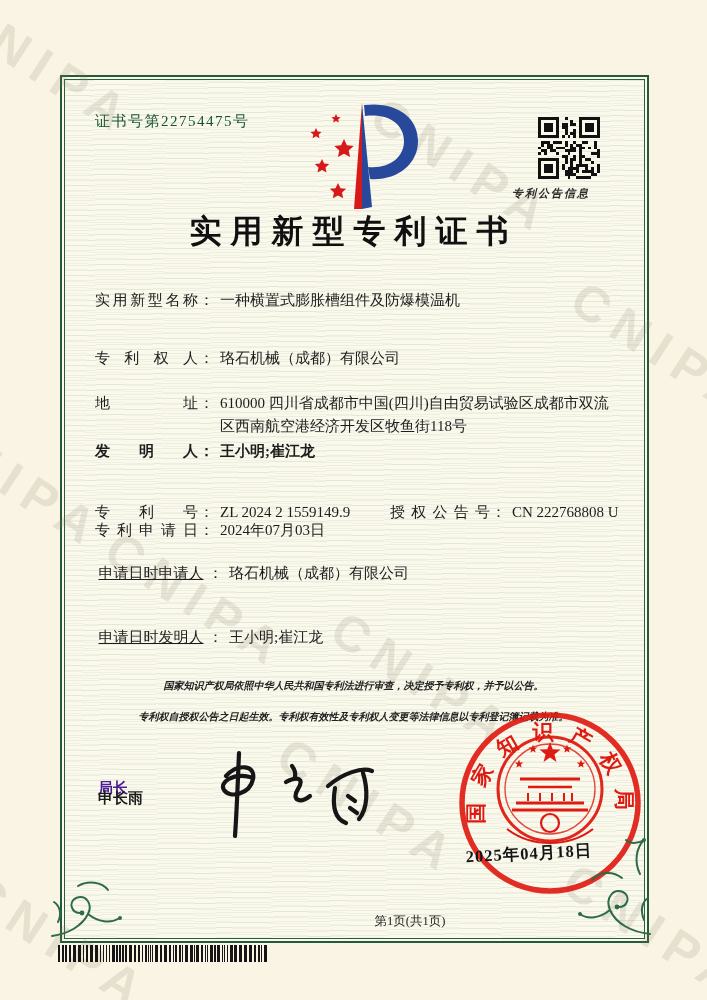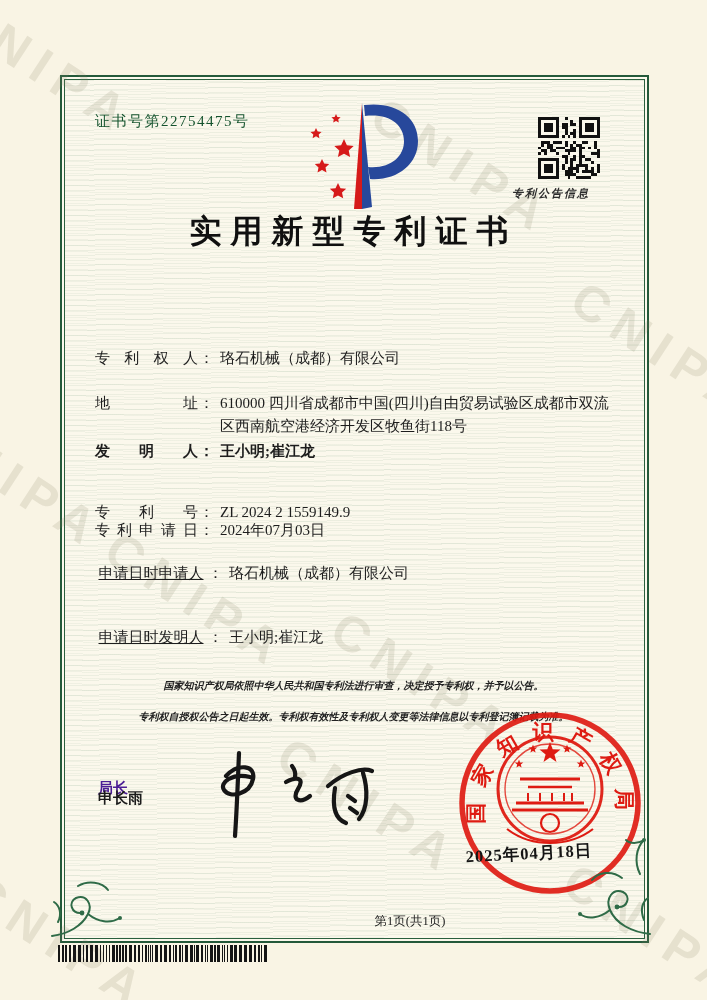--- a/index.html
+++ b/index.html
@@ -232,35 +232,41 @@
       <rect x="13" y="20" width="1" height="1" fill="#111"></rect>
       <rect x="14" y="20" width="1" height="1" fill="#111"></rect>
       <rect x="15" y="20" width="1" height="1" fill="#111"></rect>
       <rect x="16" y="20" width="1" height="1" fill="#111"></rect>
       <rect x="17" y="20" width="1" height="1" fill="#111"></rect>
     </svg>
   <div class="qr-caption">专利公告信息</div>
 
   <div class="title">实用新型专利证书</div>
 
+  <div class="frow r-name">
+    <span class="flabel">实用新型名称</span><span class="fcolon">：</span><span class="fvalue">一种横置式膨胀槽组件及防爆模温机</span>
+  </div>
 
   <div class="frow r-patentee">
     <span class="flabel">专利权人</span><span class="fcolon">：</span><span class="fvalue">珞石机械（成都）有限公司</span>
   </div>
 
   <div class="frow r-addr">
     <span class="flabel">地址</span><span class="fcolon">：</span><span class="fvalue addr">610000 四川省成都市中国(四川)自由贸易试验区成都市双流区西南航空港经济开发区牧鱼街118号</span>
   </div>
 
   <div class="frow r-inventor">
     <span class="flabel">发明人</span><span class="fcolon">：</span><span class="fvalue">王小明;崔江龙</span>
   </div>
 
   <div class="frow r-nums">
     <span class="flabel">专利号</span><span class="fcolon">：</span><span class="fvalue">ZL 2024 2 1559149.9</span>
+    <span class="fpair-right">
+      <span class="flabel">授权公告号</span><span class="fcolon">：</span><span class="fvalue">CN 222768808 U</span>
+    </span>
   </div>
 
   <div class="frow r-dates">
     <span class="flabel">专利申请日</span><span class="fcolon">：</span><span class="fvalue">2024年07月03日</span>
   </div>
 
   <div class="frow r-app-filing">
     <span class="flabel wide">申请日时申请人</span><span class="fcolon">：</span><span class="fvalue">珞石机械（成都）有限公司</span>
   </div>
 

